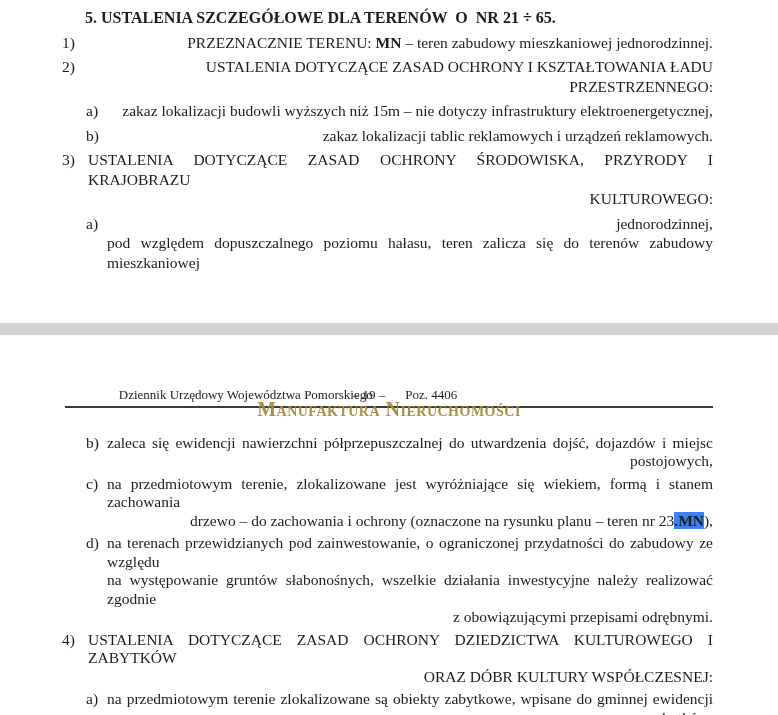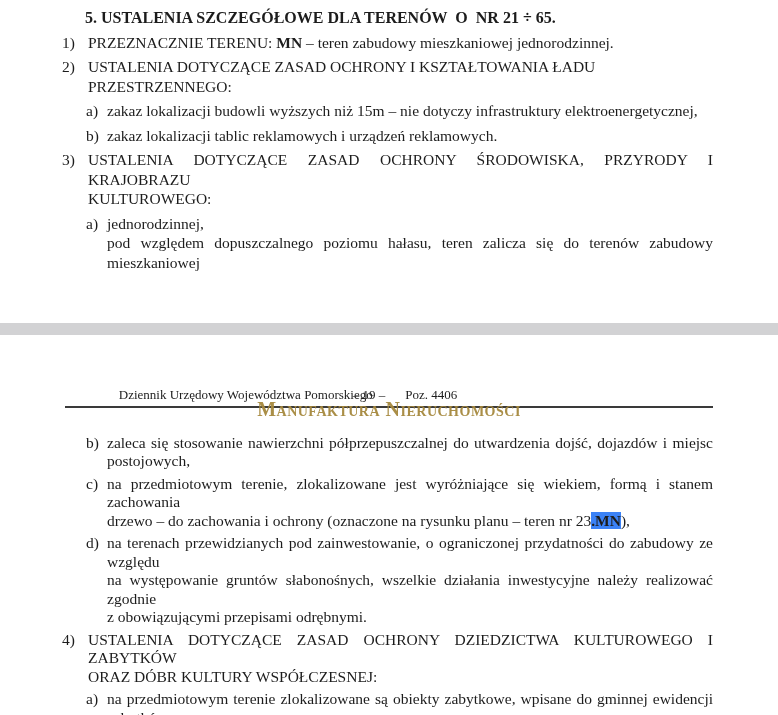--- a/index.html
+++ b/index.html
@@ -19,21 +19,21 @@
     padding-left:23px;
     font-weight:bold;
     font-size:16px;
     white-space:pre;
     margin-top:3px;
   }
   .it{position:relative;margin-top:5px;}
   .mk{position:absolute;top:0;}
   .it.n{padding-left:26px;}  .it.n > .mk{left:0;}
   .it.a{padding-left:45px;}  .it.a > .mk{left:24px;}
-  .ln{text-align:left;}
+  .ln{text-align:right;}
   .ln.j{text-align:justify;text-align-last:justify;}
   .hl{background:#3b82f6;font-weight:bold;}
   b{font-weight:bold;}
   
   .band{height:12px;background:#d2d2d4;margin-top:51px;}
   
   .pf{position:relative;margin:52px 65px 0 65px;}
   .pf-row{display:flex;font-size:13px;line-height:15px;align-items:baseline;}
   .pf-left{flex:1;text-align:right;}
   .pf-center{flex:0 0 auto;position:relative;left:-20px;}
@@ -104,21 +104,21 @@
       <span class="pf-right">Poz. 4406</span>
     </div>
     <div class="pf-rule"></div>
     <div class="wm">Manufaktura Nieruchomości</div>
   </div>
 
   <div class="sec sec2">
 
     <div class="it a first">
       <span class="mk">b)</span>
-      <div class="ln j">zaleca się stosowanie nawierzchni półprzepuszczalnej do utwardzenia dojść, dojazdów i miejsc</div>
+      <div class="ln j">zaleca się ewidencji nawierzchni półprzepuszczalnej do utwardzenia dojść, dojazdów i miejsc</div>
       <div class="ln">postojowych,</div>
     </div>
 
     <div class="it a">
       <span class="mk">c)</span>
       <div class="ln j">na przedmiotowym terenie, zlokalizowane jest wyróżniające się wiekiem, formą i stanem zachowania</div>
       <div class="ln"><span>drzewo – do zachowania i ochrony (oznaczone na rysunku planu – teren nr 23</span><span class="hl">.MN</span><span>),</span></div>
     </div>
 
     <div class="it a">

